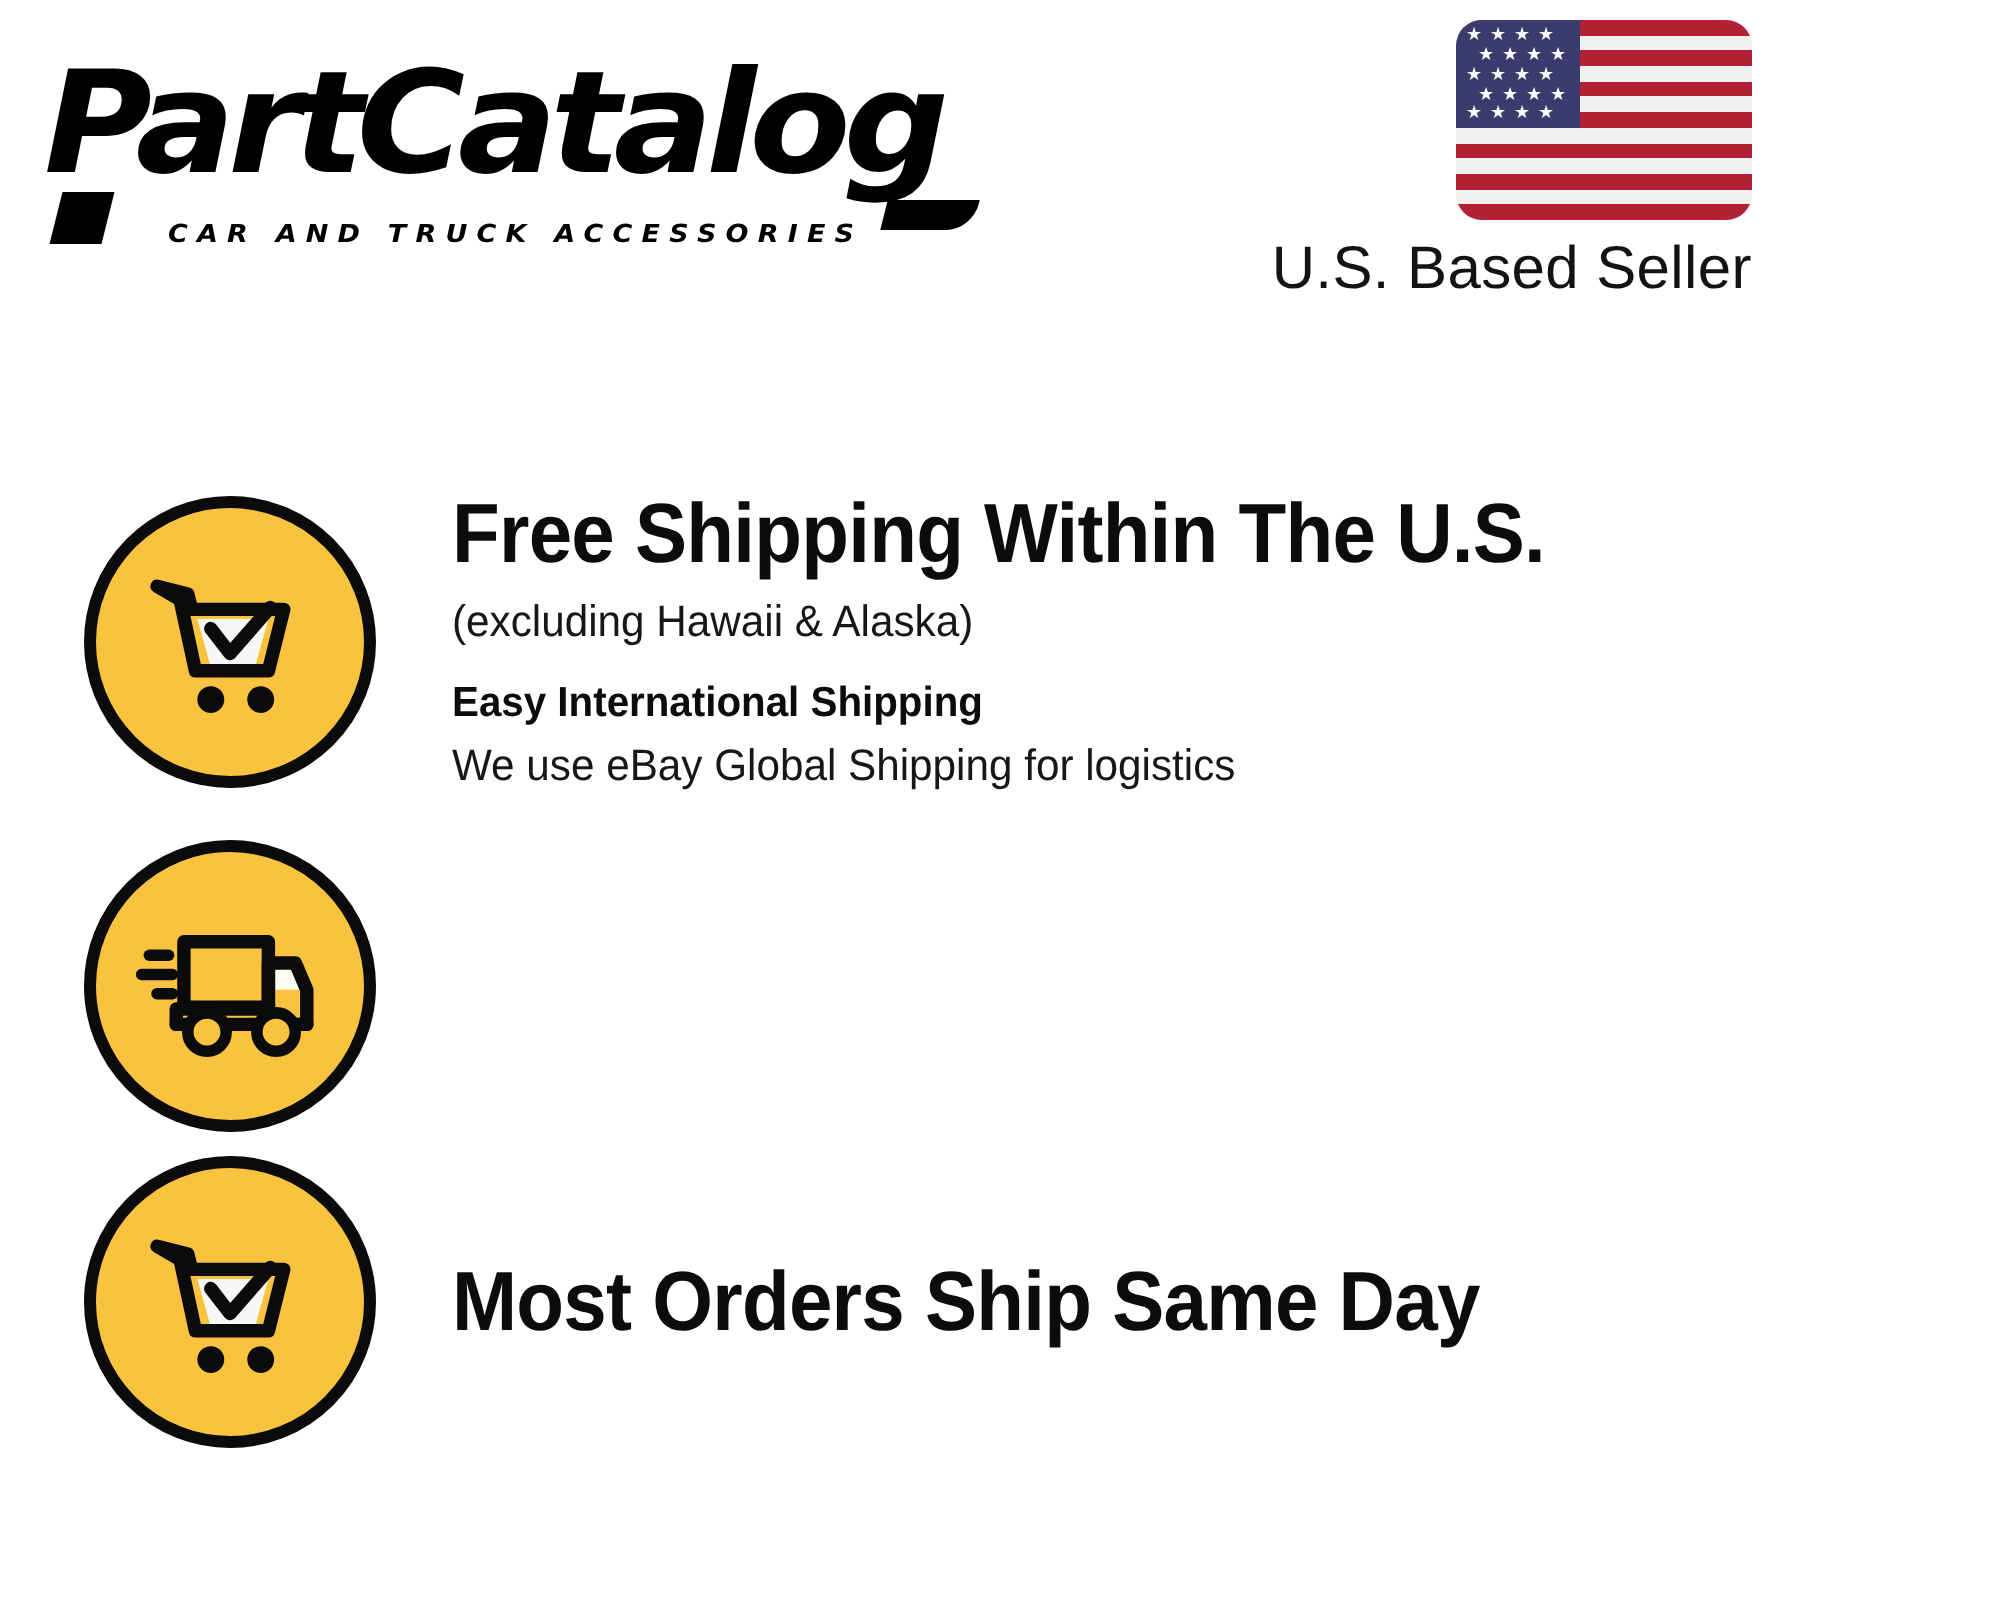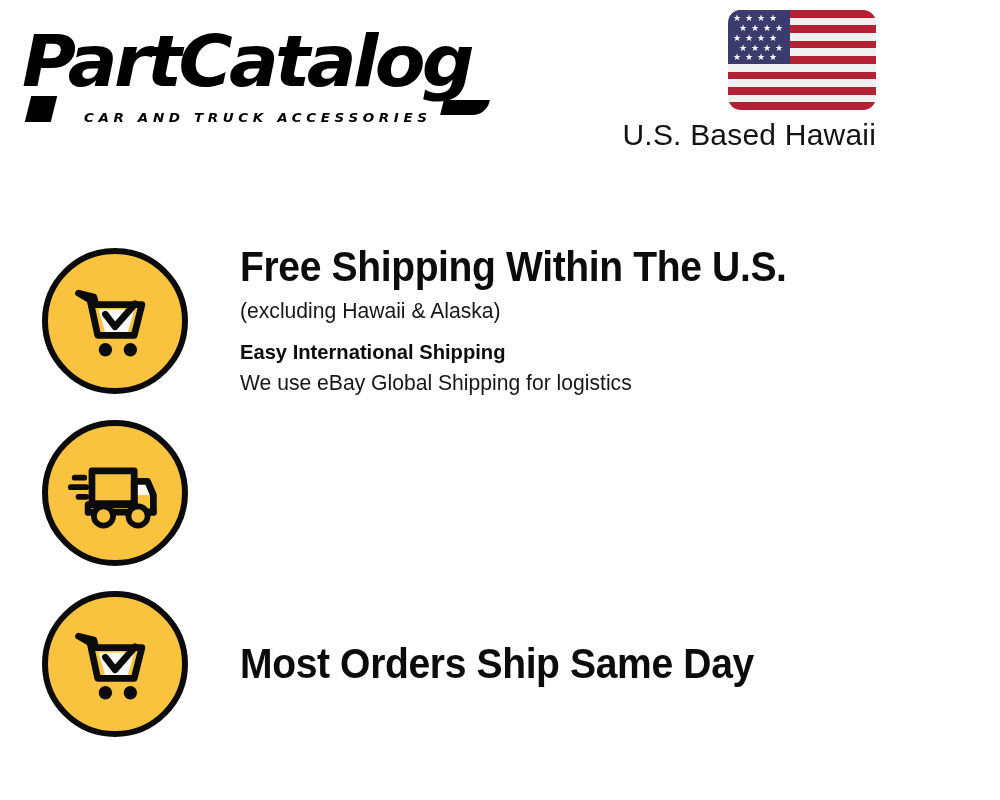--- a/index.html
+++ b/index.html
@@ -157,21 +157,21 @@
   }
   .feature-row {
     position: absolute;
     left: 0;
     width: 1000px;
     display: flex;
     align-items: center;
   }
   .feature-row.r1 { top: 66px; height: 150px; }
   .feature-row.r2 { top: 238px; height: 150px; }
-  .feature-row.r3 { top: 409px; height: 150px; }
+  .feature-row.r3 { top: 396px; height: 150px; }
 
   .icon-badge {
     position: relative;
     flex: 0 0 auto;
     margin-left: 42px;
     width: 146px;
     height: 146px;
     border-radius: 50%;
     background: #FAC33F;
     border: 6px solid #0B0B0B;
@@ -182,21 +182,21 @@
     left: 50%;
     top: 50%;
     transform: translate(-50%, -50%);
     width: 96px;
     height: 96px;
     display: block;
   }
 
   .feature-text {
     flex: 1 1 auto;
-    margin-left: 52px;
+    margin-left: 38px;
     padding-right: 20px;
   }
   .feature-heading {
     font-size: 42px;
     font-weight: bold;
     color: #0C0C0C;
     line-height: 1.08;
     letter-spacing: -0.4px;
     white-space: nowrap;
     transform: scaleX(0.93);
@@ -275,21 +275,21 @@
         <span style="left:11px; top:34px;">★</span>
         <span style="left:23px; top:34px;">★</span>
         <span style="left:35px; top:34px;">★</span>
         <span style="left:47px; top:34px;">★</span>
         <span style="left:5px;  top:43px;">★</span>
         <span style="left:17px; top:43px;">★</span>
         <span style="left:29px; top:43px;">★</span>
         <span style="left:41px; top:43px;">★</span>
       </div>
     </div>
-    <div class="seller-text">U.S. Based Hawaii</div>
+    <div class="seller-text">U.S. Based Seller</div>
   </div>
 
 </div>
 
 <div class="features">
 
   <div class="feature-row r1">
     <div class="icon-badge">
       <svg viewBox="0 0 100 100" aria-hidden="true">
         <polygon points="33,38 70,38 63,63 40,63" fill="#F7F7F5"></polygon>

